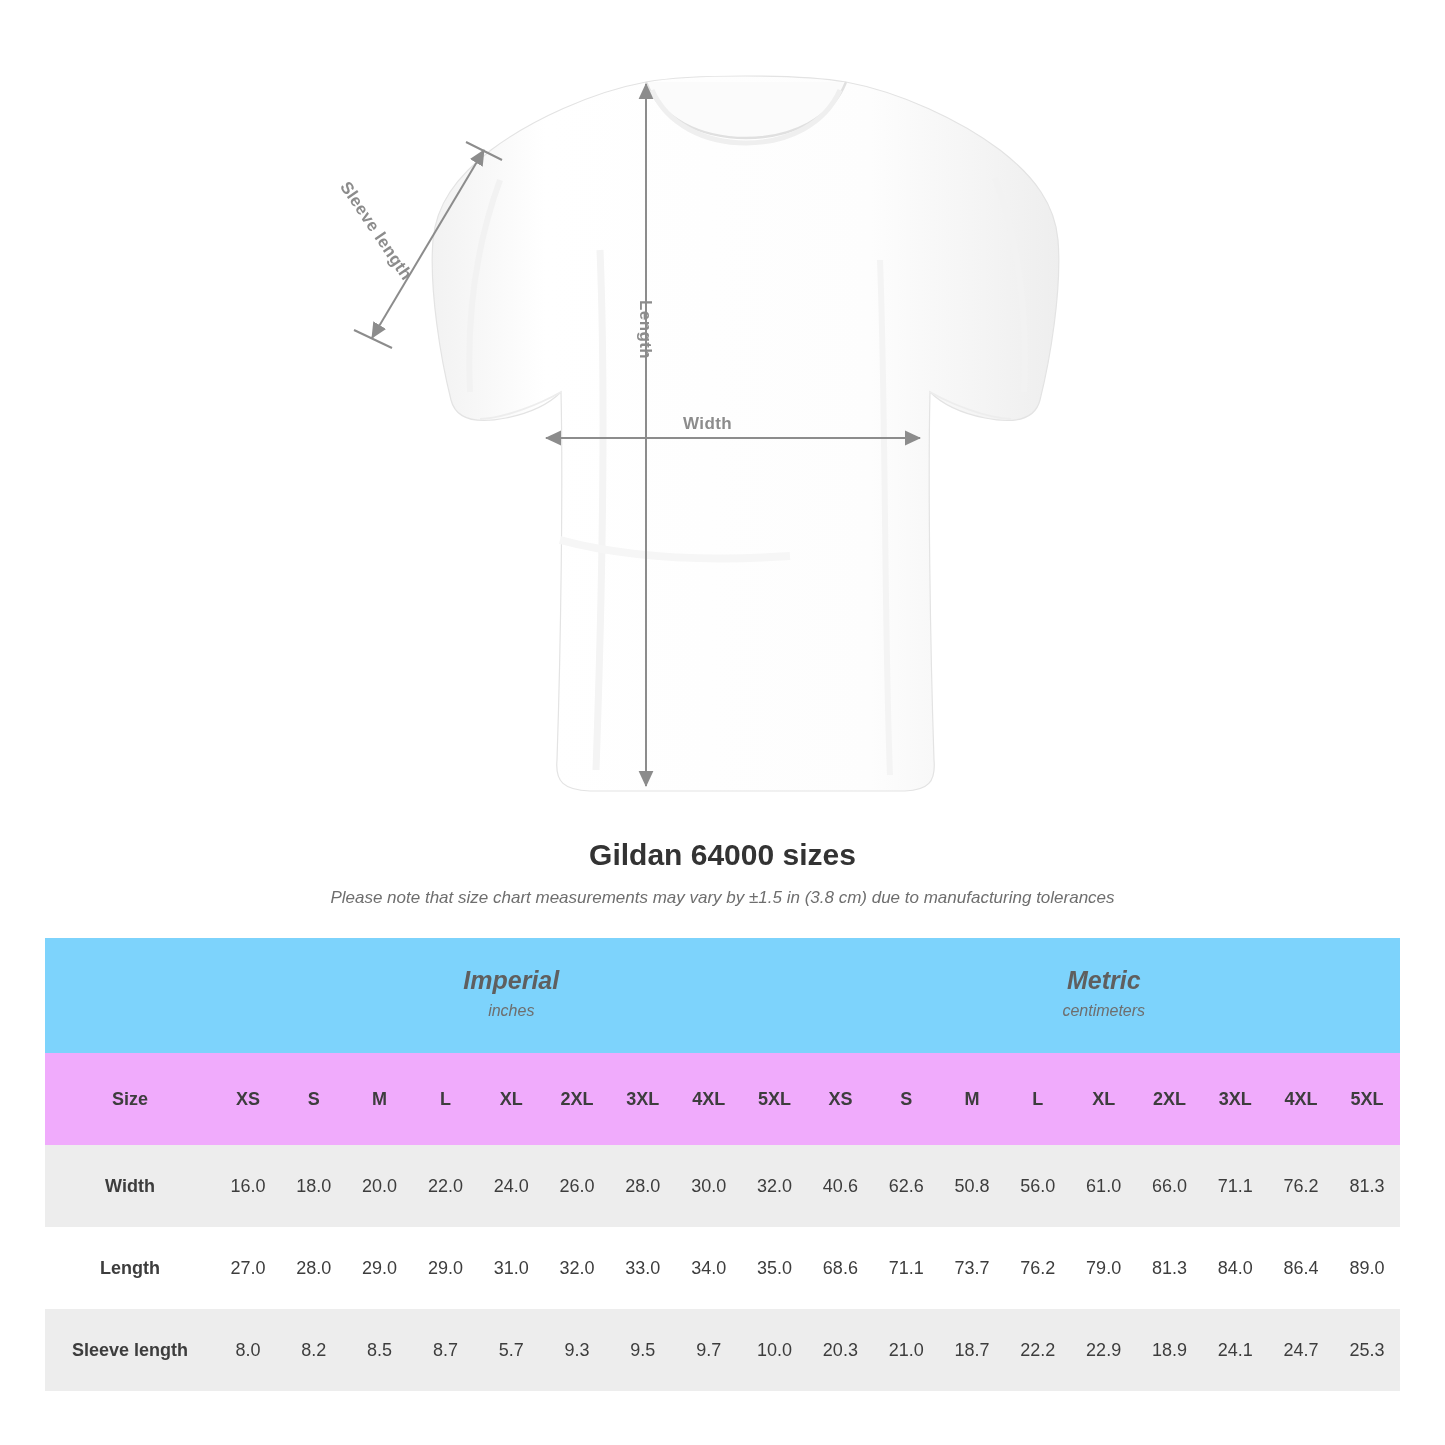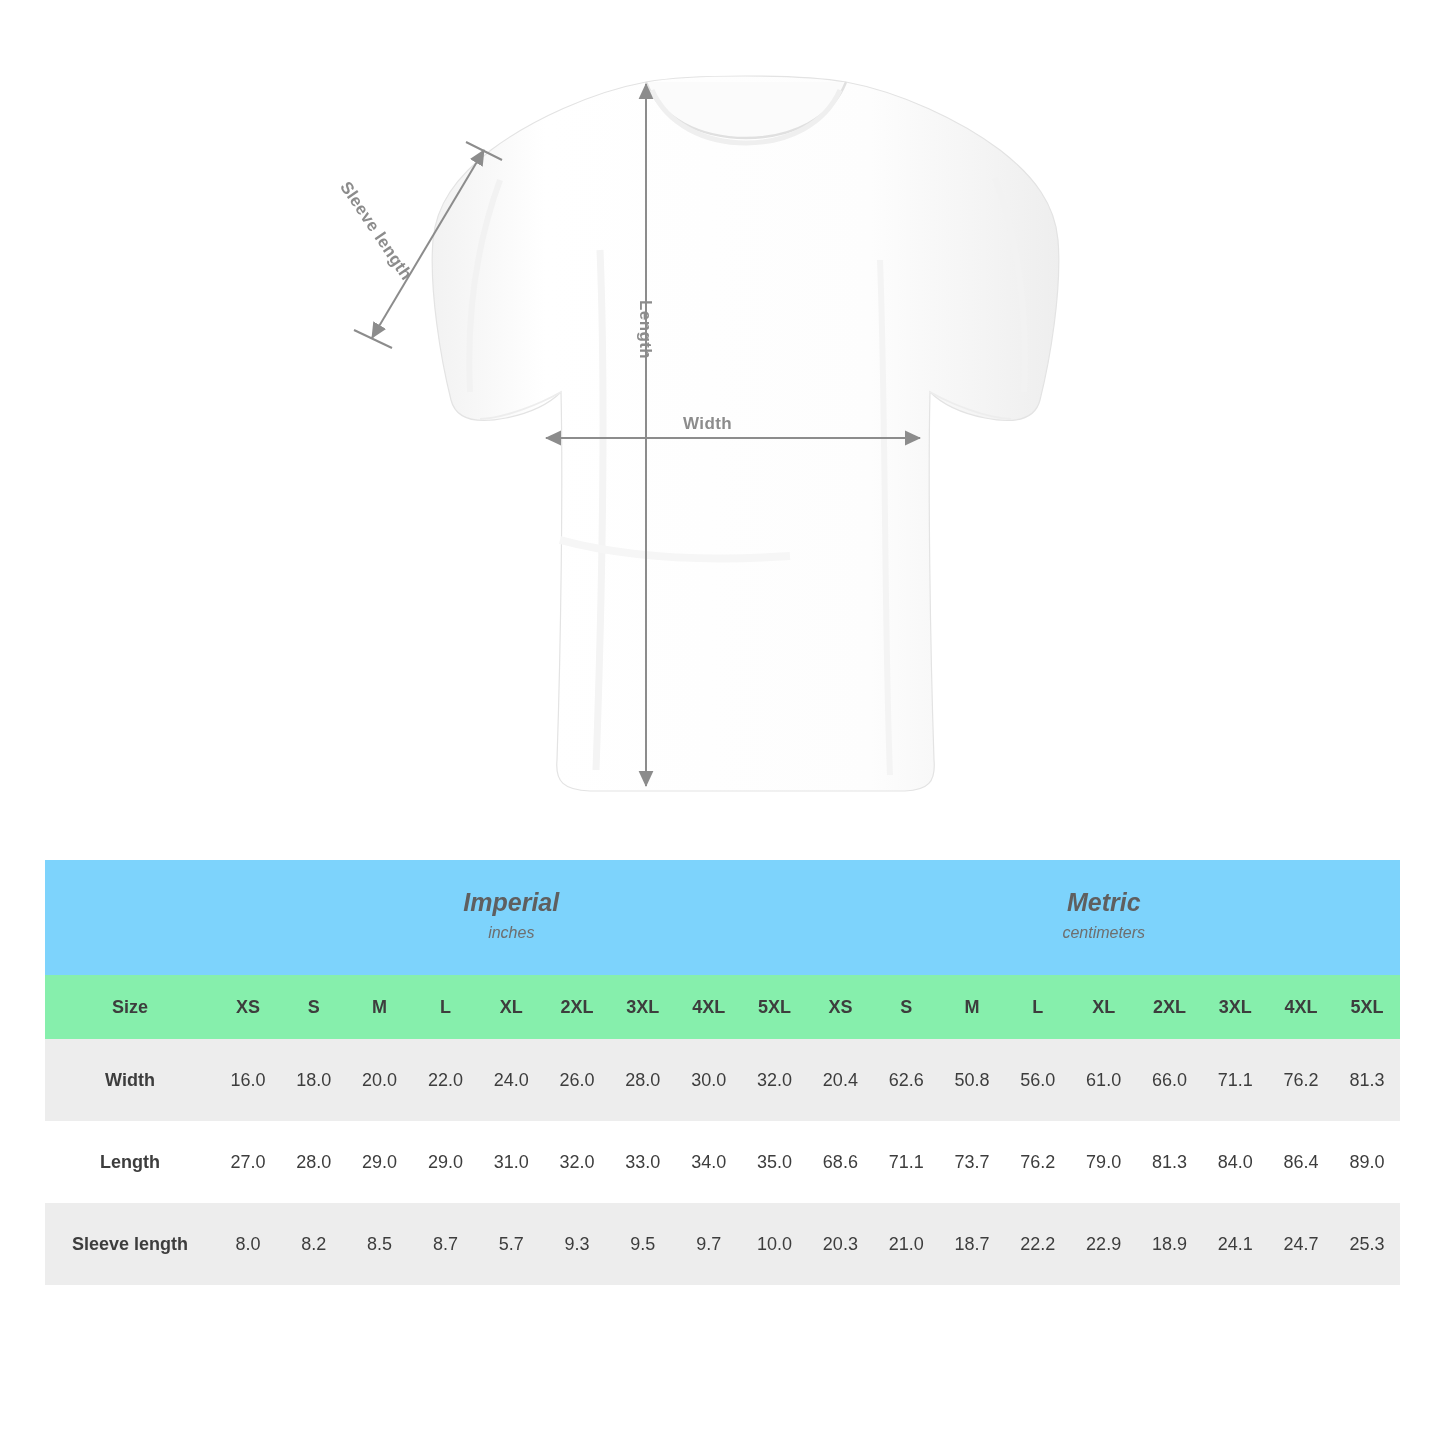--- a/index.html
+++ b/index.html
@@ -97,22 +97,22 @@
     color: #5f5f5f;
     line-height: 1.25;
   }
   .unit-sub {
     font-size: 16px;
     font-style: italic;
     color: #6e6e6e;
     line-height: 1.9;
   }
   tr.head-row td {
-    height: 64px;
-    background: #86efac;
+    height: 92px;
+    background: #f0abfc;
     font-weight: bold;
     font-size: 18px;
   }
   tr.head-row td.rowlabel {
     font-weight: bold;
     font-size: 18px;
   }
   tr.data-row td {
     height: 82px;
     font-size: 18px;
@@ -201,20 +201,22 @@
       <line x1="546" y1="438" x2="920" y2="438" stroke="#8c8c8c" stroke-width="2" marker-start="url(#arrTail)" marker-end="url(#arrHead)"></line>
     </g>
   </svg>
 
   <div class="dim-label lbl-sleeve">Sleeve length</div>
   <div class="dim-label lbl-length">Length</div>
   <div class="dim-label lbl-width">Width</div>
 </div>
 
 <div class="title-block">
+  <h1 class="chart-title">Gildan 64000 sizes</h1>
+  <p class="chart-note">Please note that size chart measurements may vary by ±1.5 in (3.8 cm) due to manufacturing tolerances</p>
 </div>
 
 <div class="table-wrap">
   <table class="size-table">
     <colgroup>
       <col class="c-label">
       <col class="c-cell">
         <col class="c-cell">
         <col class="c-cell">
         <col class="c-cell">
@@ -272,21 +274,21 @@
         <td class="rowlabel">Width</td>
         <td>16.0</td>
         <td>18.0</td>
         <td>20.0</td>
         <td>22.0</td>
         <td>24.0</td>
         <td>26.0</td>
         <td>28.0</td>
         <td>30.0</td>
         <td>32.0</td>
-        <td>20.4</td>
+        <td>40.6</td>
         <td>62.6</td>
         <td>50.8</td>
         <td>56.0</td>
         <td>61.0</td>
         <td>66.0</td>
         <td>71.1</td>
         <td>76.2</td>
         <td>81.3</td>
       </tr>
 

